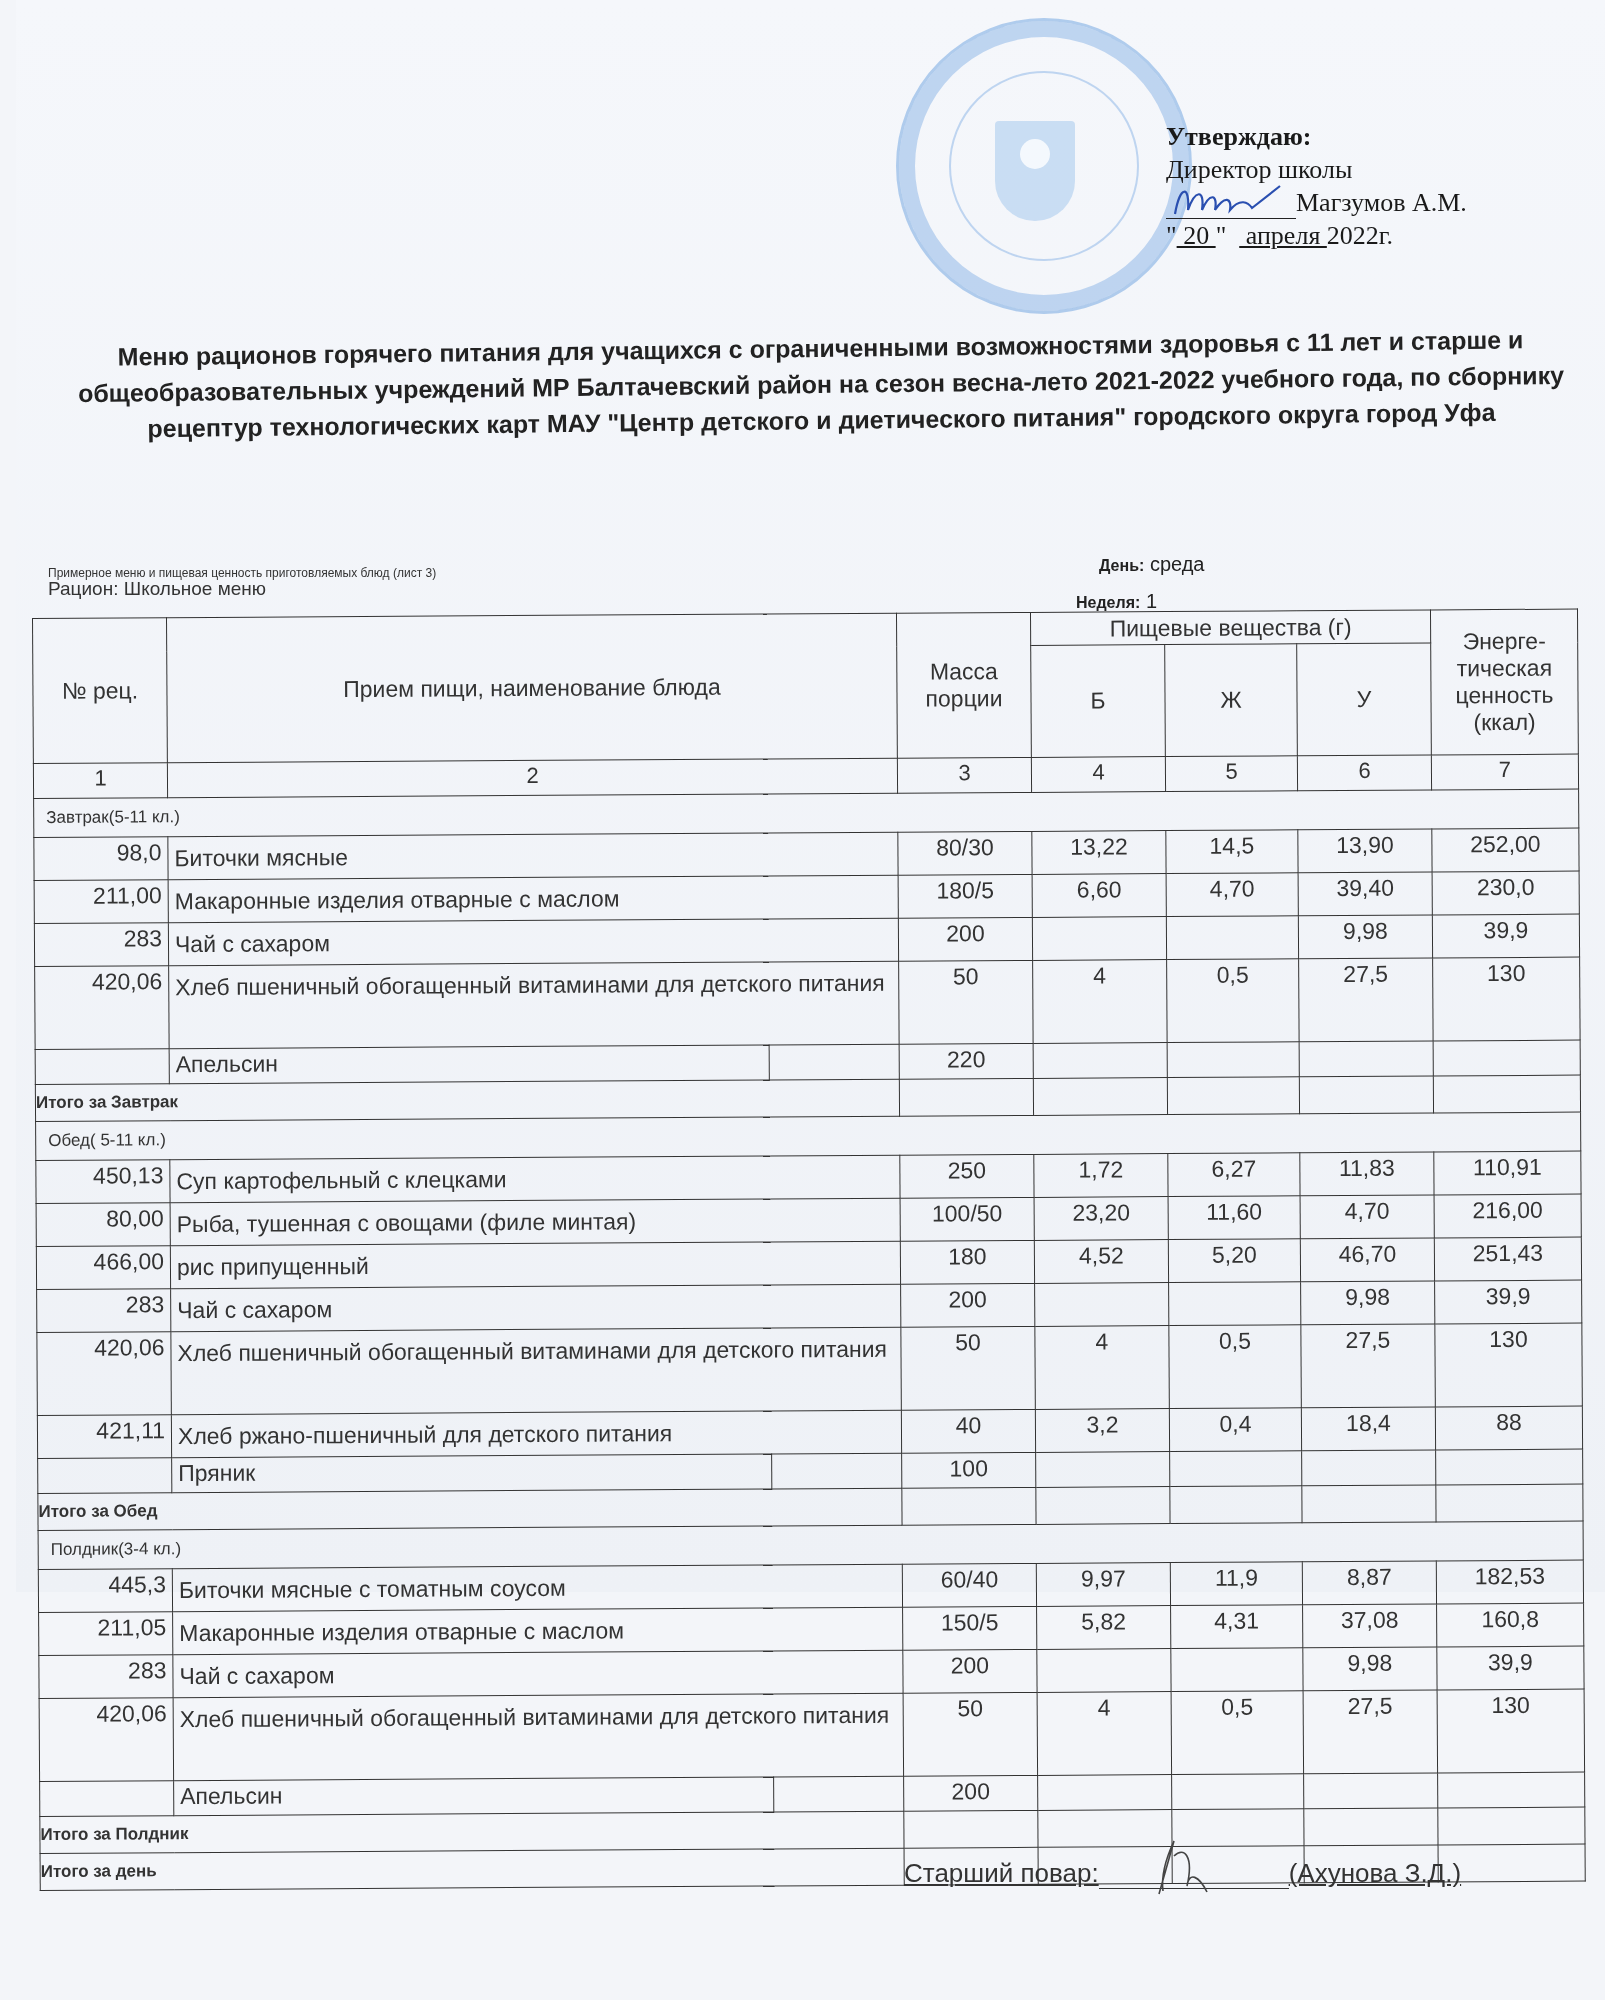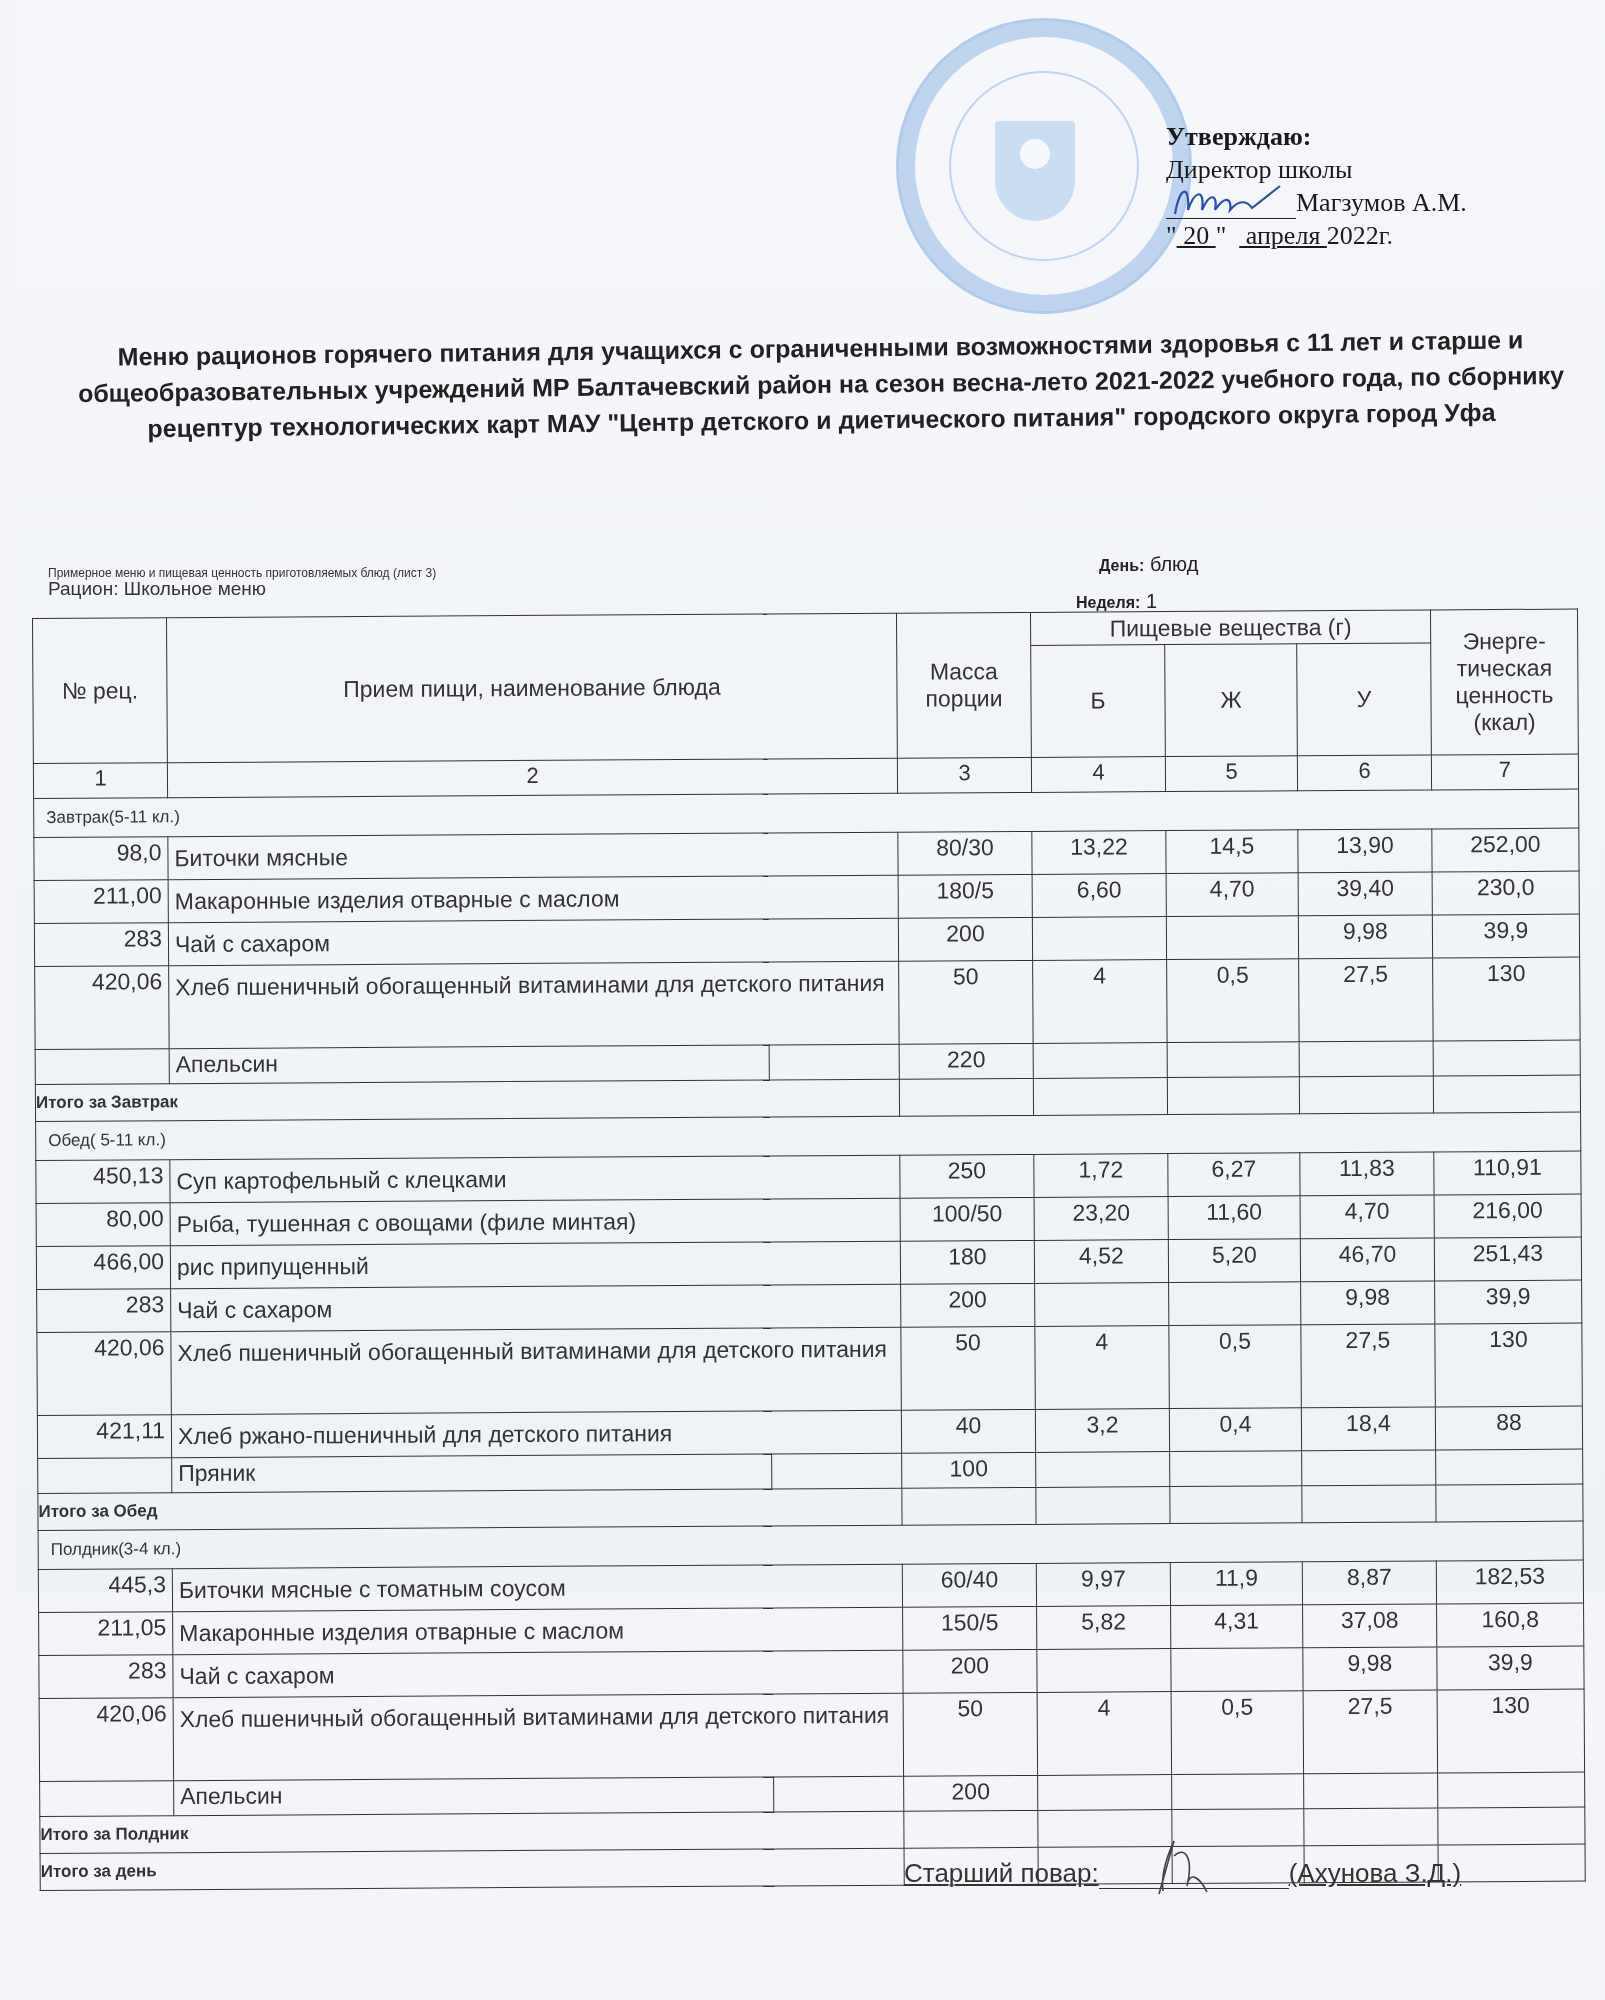--- a/index.html
+++ b/index.html
@@ -102,21 +102,21 @@
           <path d="M5 34 C10 5, 20 5, 18 30 C25 10, 35 8, 32 30 C40 12, 48 14, 45 30 C55 15, 62 18, 60 30 C70 18, 78 22, 82 28 L110 6" stroke="#2a4fb0" stroke-width="2.2" fill="none"></path>
         </svg>
       </span><span>Магзумов А.М.</span>
     </div>
     <div>"<span class="u"> 20 </span>"&nbsp;&nbsp;<span class="u"> апреля </span><span>2022г.</span></div>
   </div>
 
   <div class="title">Меню рационов горячего питания для учащихся с ограниченными возможностями здоровья с 11 лет и старше  и  общеобразовательных учреждений МР Балтачевский район  на сезон весна-лето 2021-2022 учебного года, по сборнику рецептур технологических карт  МАУ "Центр детского и диетического питания"  городского округа город Уфа</div>
   <div class="subtitle">Примерное меню и пищевая ценность приготовляемых блюд (лист 3)</div>
   <div class="ration">Рацион: Школьное меню</div>
-  <div class="day"><span class="lbl">День:</span> <span>блюд</span></div>
+  <div class="day"><span class="lbl">День:</span> <span>среда</span></div>
   <div class="week"><span class="lbl">Неделя:</span> <span>1</span></div>
 
   <div class="tbl-wrap">
     <table>
       <colgroup>
         <col style="width:134px">
           <col style="width:600px">
           <col style="width:130px">
           <col style="width:134px">
           <col style="width:134px">

